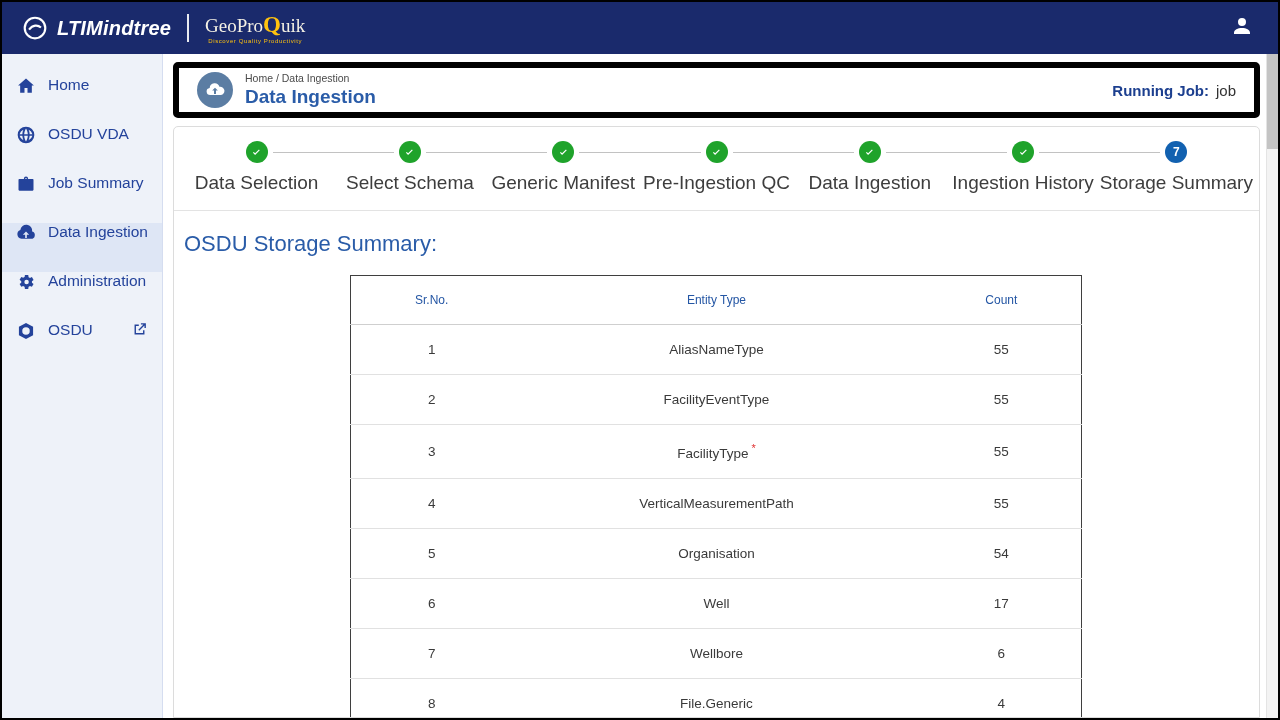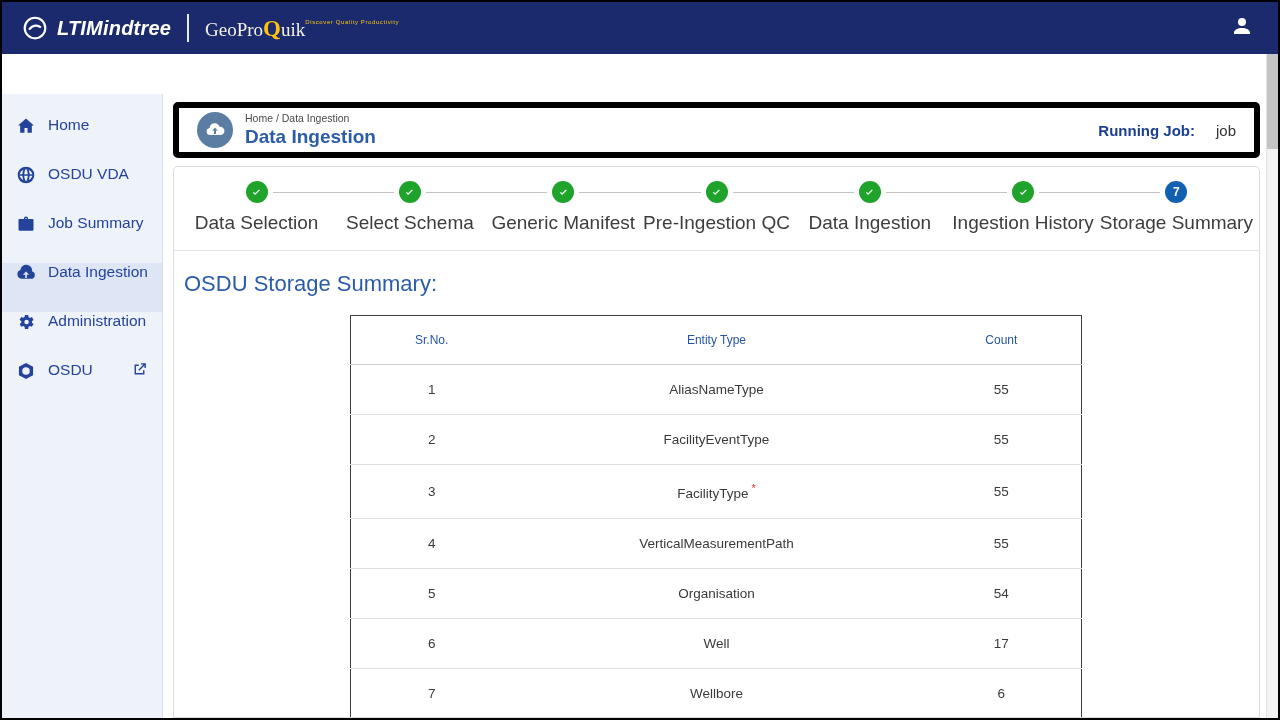--- a/index.html
+++ b/index.html
@@ -1,29 +1,29 @@
 <!DOCTYPE html>
 <html style="--navy: #1a2a6c; --sidebar-bg: #eef2f9; --sidebar-text: #24439b; --accent-blue: #2a5ca8; --table-header-blue: #2456a4; --step-green: #1fa32b; --step-blue: #1261b0; --gold: #ffc20e; --required-red: #e03131;"><head>
 <meta charset="utf-8">
 <style>
   * { box-sizing: border-box; margin: 0; padding: 0; }
   html, body { width: 1280px; height: 720px; overflow: hidden; }
   body { font-family: "Liberation Sans", sans-serif; background: #fff; }
 
   .page { width: 1280px; height: 720px; border: 2px solid #000; background: #fff;
-          display: flex; flex-direction: column; position: relative; gap: 40px; }
+          display: flex; flex-direction: column; position: relative; }
 
   
   .top-header { flex: 0 0 52px; background: var(--navy, #1a2a6c); display: flex;
                 align-items: center; padding: 0 20px; color: #fff; }
   .brand { display: flex; align-items: center; gap: 9px; cursor: pointer; }
   .brand-icon svg { width: 26px; height: 26px; display: block; }
   .brand-text { font-size: 20px; font-weight: bold; font-style: italic; letter-spacing: .2px; }
   .hdr-divider { width: 2px; height: 28px; background: #ffffff; margin: 0 16px; opacity: .9; }
-  .product { display: flex; flex-direction: row; line-height: 1; cursor: pointer; }
+  .product { display: flex; flex-direction: column; line-height: 1; cursor: pointer; }
   .product-name { font-family: "Liberation Serif", serif; font-size: 19px; color: #f5f1e4; }
   .product-name .q { color: var(--gold, #ffc20e); font-size: 23px; font-weight: bold; }
   .product-tagline { font-size: 6px; color: var(--gold, #ffc20e); letter-spacing: .6px;
                      margin-top: 2px; text-align: center; }
   .hdr-spacer { flex: 1; }
   .user-btn { width: 28px; height: 28px; cursor: pointer; }
   .user-btn svg { width: 24px; height: 24px; fill: #fff; }
 
   
   .body-row { flex: 1; display: flex; min-height: 0; }
@@ -46,21 +46,21 @@
   .crumb-card { flex: 0 0 56px; border: 6px solid #000000; border-radius: 5px;
                 display: flex; align-items: center; padding: 0 18px; background: #fff; }
   .crumb-icon { width: 36px; height: 36px; border-radius: 50%; background: #5b7da3;
                 display: flex; align-items: center; justify-content: center; }
   .crumb-icon svg { width: 20px; height: 20px; }
   .crumb-texts { margin-left: 12px; }
   .crumb-trail { font-size: 10.5px; color: #4a4a4a; }
   .crumb-title { font-size: 19px; color: var(--accent-blue, #2a5ca8); font-weight: 600; margin-top: 2px; }
   .running-job { margin-left: auto; font-size: 15px; }
   .running-job .lbl { font-weight: bold; color: #1c3f8f; }
-  .running-job .val { color: #333; margin-left: 21px; }
+  .running-job .val { color: #333; margin-left: 7px; }
 
   
   .main-card { flex: 1; border: 1px solid #dcdcdc; border-radius: 5px 5px 0 0;
                background: #fff; overflow: hidden; display: flex; flex-direction: column; }
 
   .stepper { display: flex; padding: 14px 6px 0 6px; }
   .step { flex: 1; position: relative; display: flex; flex-direction: column;
           align-items: center; gap: 9px; cursor: pointer; }
   .step:not(:first-child)::before { content: ""; position: absolute; top: 11px; height: 1px;
           background: #c2c2c2; left: calc(-50% + 16px); right: calc(50% + 16px); }

